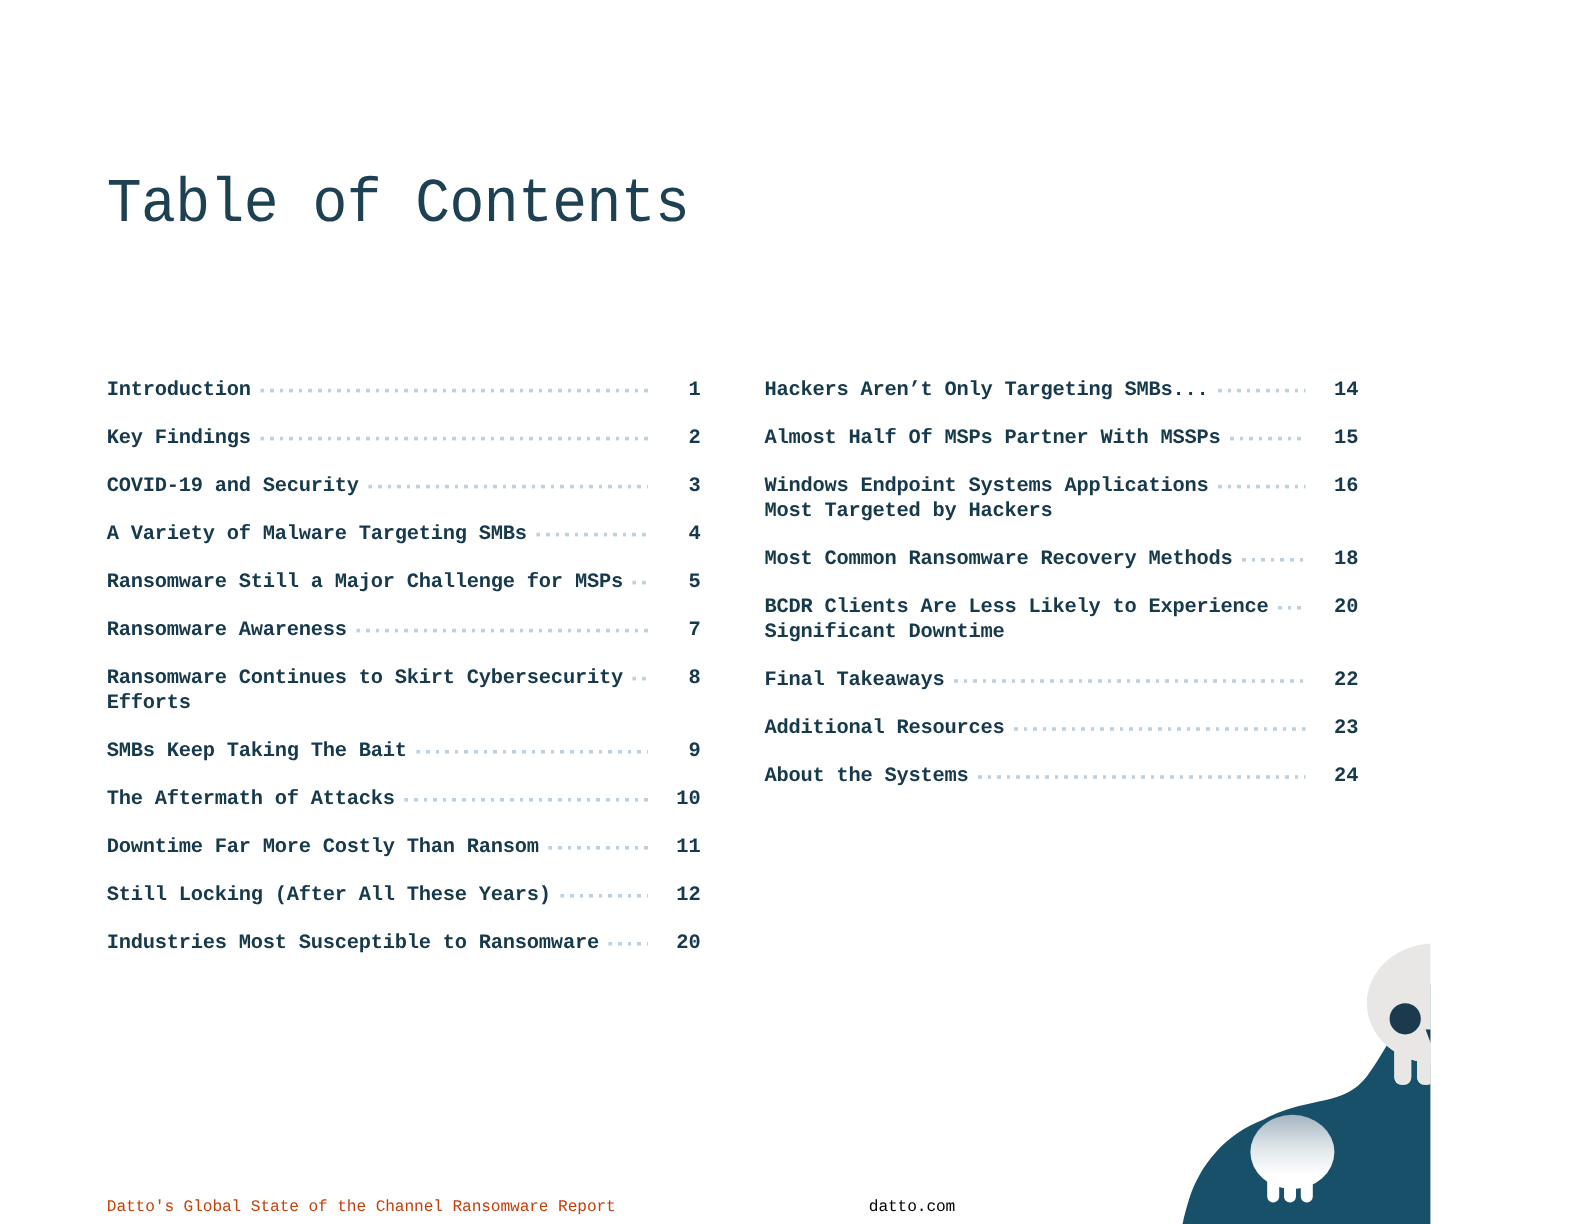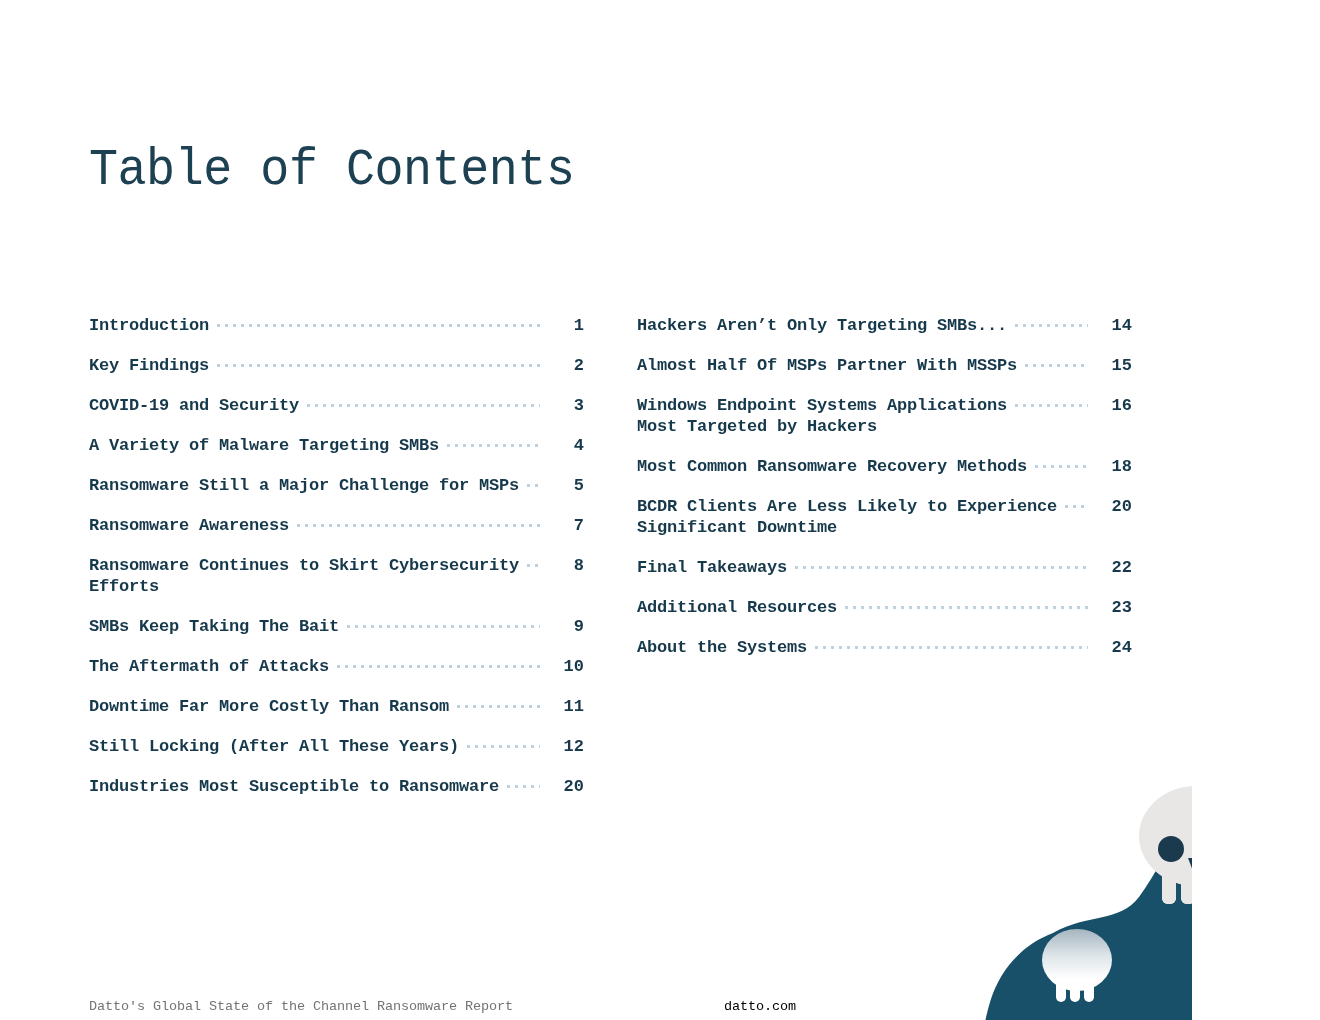--- a/index.html
+++ b/index.html
@@ -59,21 +59,21 @@
   }
   .footer{
     position:absolute;
     top:963px;left:0;right:0;
     z-index:2;
     font-size:13.5px;
     letter-spacing:-0.1px;
   }
   .footer-report{
     position:absolute;left:89px;top:0;
-    color:#737373;
+    color:#c2410c;
   }
   .footer-link{
     position:absolute;left:724px;top:0;
     color:#000000;
     text-decoration:none;
     cursor:pointer;
   }
   .illustration{
     position:absolute;
     inset:0;

